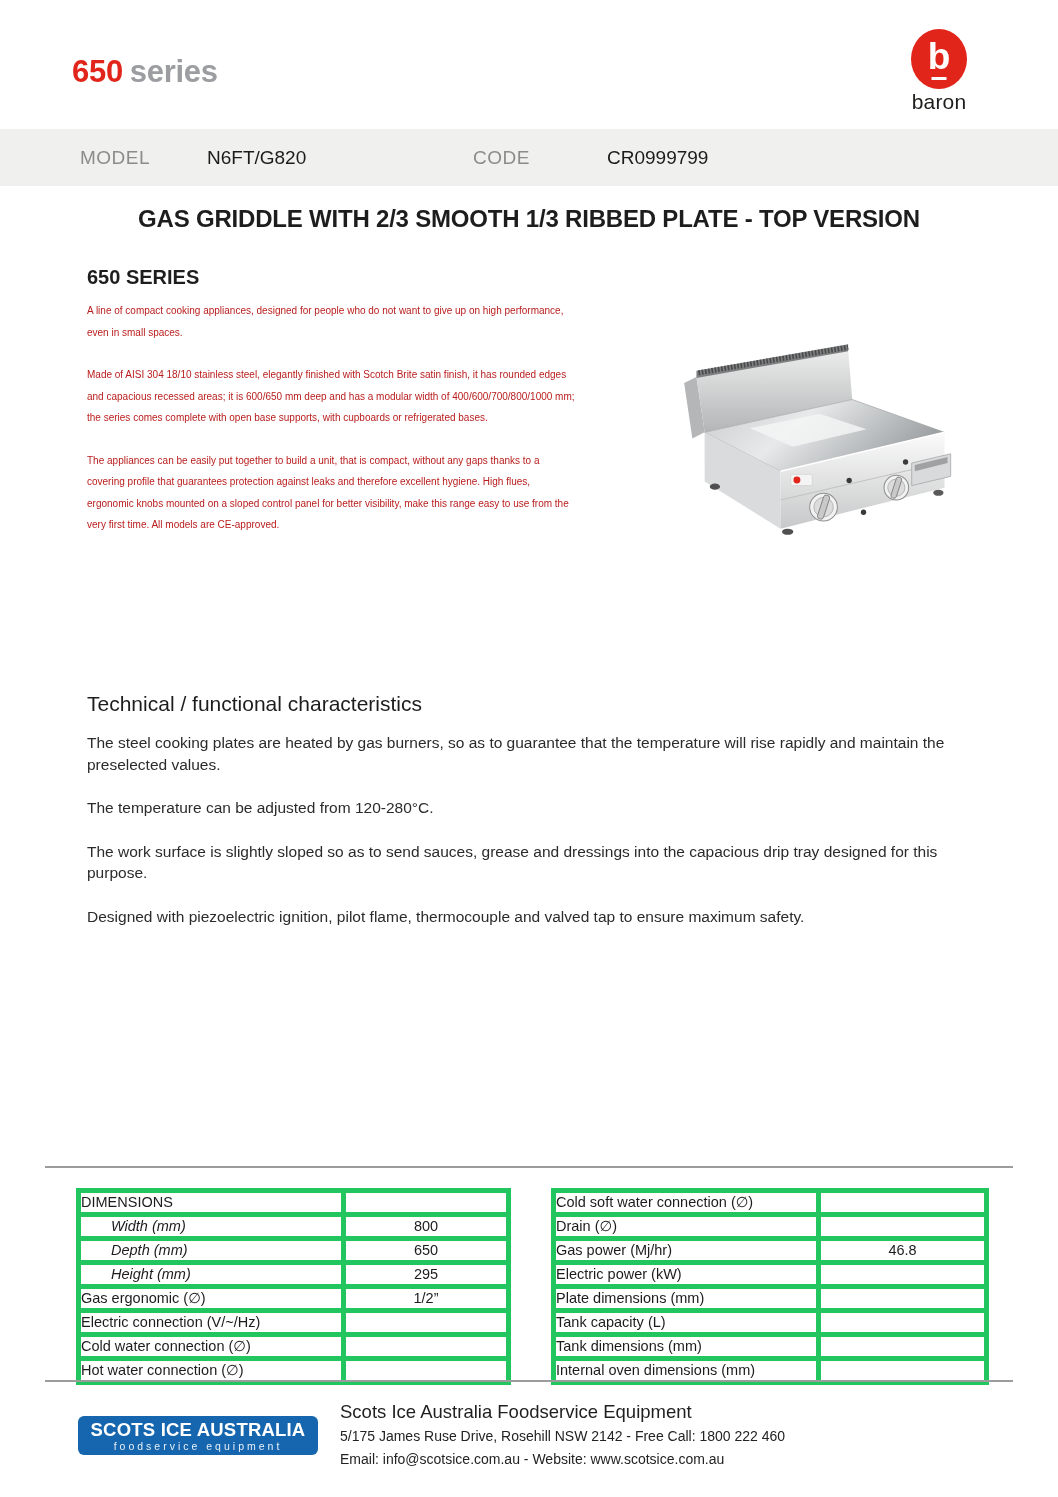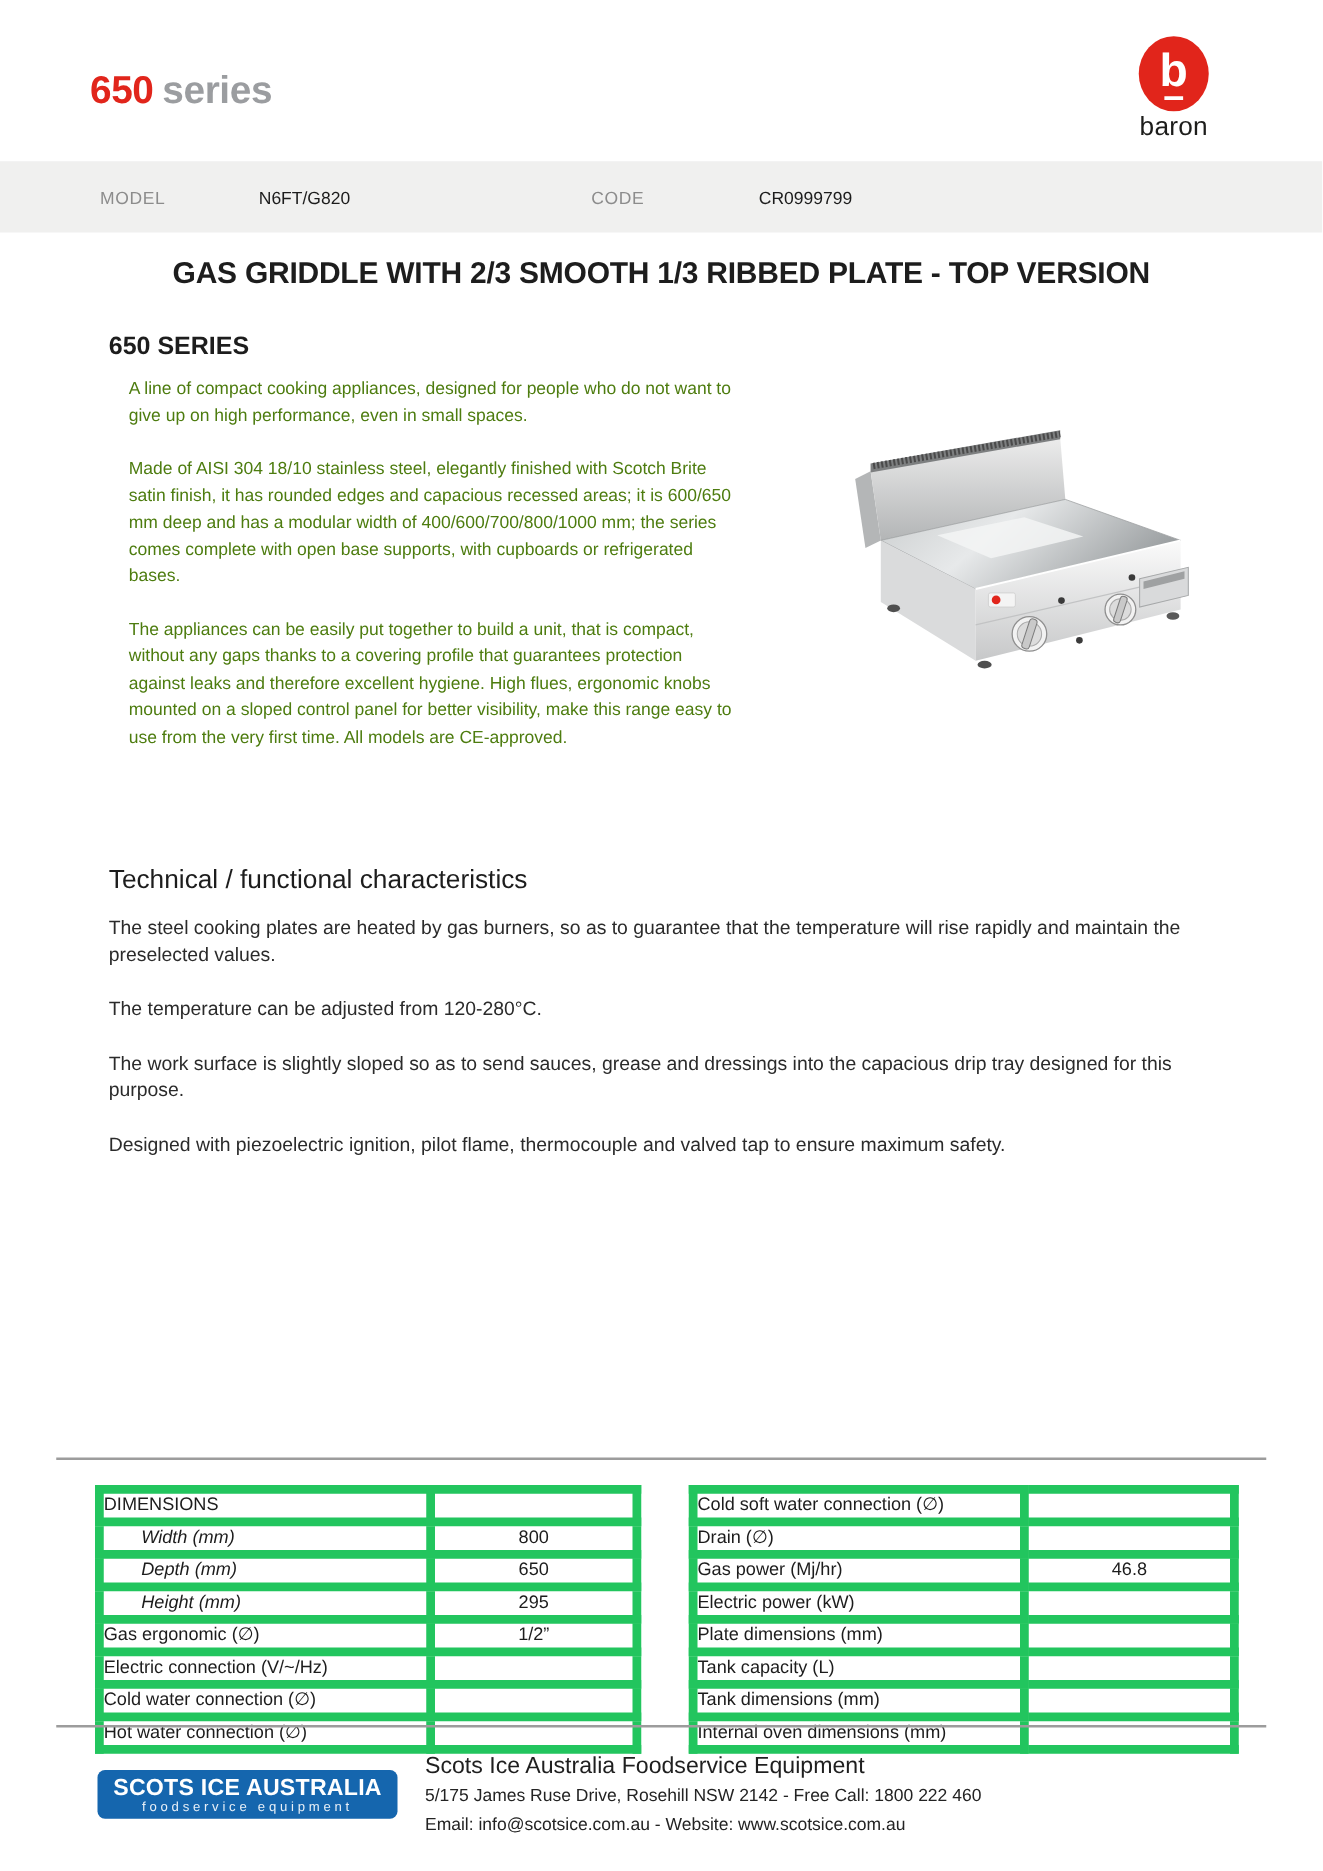--- a/index.html
+++ b/index.html
@@ -12,48 +12,48 @@
   .series-title .num{color:#e1251b;}
   .series-title .word{color:#9b9da0;margin-left:7px;}
   .brand{position:absolute;left:901px;top:29px;width:76px;text-align:center;}
   .brand-oval{position:relative;width:56px;height:60px;margin:0 auto;border-radius:50%;background:#e1251b;
     display:flex;align-items:center;justify-content:center;}
   .brand-b{color:#ffffff;font-size:37px;font-weight:bold;line-height:1;margin-top:-6px;}
   .brand-underline{position:absolute;left:50%;transform:translateX(-50%);bottom:9px;width:15px;height:3px;background:#ffffff;}
   .brand-name{font-size:21px;color:#1d1d1b;margin-top:1px;letter-spacing:0.2px;}
   
   .model-bar{position:absolute;left:0;top:129px;width:1058px;height:57px;background:#f0f0ef;}
-  .model-bar span{position:absolute;top:19px;font-size:14px;line-height:20px;}
+  .model-bar span{position:absolute;top:19px;font-size:19px;line-height:20px;}
   .mb-label{color:#8c8c8c;letter-spacing:0.5px;}
   .mb-value{color:#1c1c1c;}
   .mb-model-label{left:80px;}
   .mb-model-value{left:207px;}
   .mb-code-label{left:473px;}
   .mb-code-value{left:607px;}
   
   .doc-title{position:absolute;left:0;top:205px;width:1058px;margin:0;text-align:center;
     font-size:24px;font-weight:bold;color:#1d1d1d;letter-spacing:-0.2px;}
   
   .series-section{position:absolute;left:87px;top:266px;width:500px;}
   .series-section h2{margin:0 0 11px 0;font-size:20px;font-weight:bold;color:#1d1d1d;}
-  .series-section p{margin:0 0 21px 16px;width:488px;font-size:14px;line-height:21.5px;color:#4d7c0f;}
+  .series-section p{margin:0 0 21px 0;width:488px;font-size:10px;line-height:21.5px;color:#b91c1c;}
   
   .product-image{position:absolute;left:645px;top:338px;width:312px;height:205px;}
   
   .tech-section{position:absolute;left:87px;top:692px;width:885px;}
   .tech-section h2{margin:0 0 13px 0;font-size:21px;font-weight:normal;color:#1d1d1d;}
   .tech-section p{margin:16px 0 22px 0;font-size:15.5px;line-height:21.5px;color:#2b2b2b;}
   
   .rule{position:absolute;left:45px;width:968px;height:2px;background:#9c9c9c;}
   .rule-1{top:1166px;}
   .rule-2{top:1380px;}
   
   table.spec{position:absolute;border-collapse:collapse;table-layout:fixed;
     font-size:14.5px;color:#1c1c1c;border:2px solid #3b3b3b;}
-  table.spec td{border:7px solid #22c55e;height:19px;line-height:19px;padding:0;
+  table.spec td{border:5px solid #22c55e;height:19px;line-height:19px;padding:0;
     white-space:nowrap;overflow:hidden;}
   td.lbl{padding-left:8px;}
   td.val{text-align:center;}
   tr.indent td.lbl{padding-left:30px;font-style:italic;}
   .table-left{left:76px;top:1188px;width:430px;}
   .table-right{left:551px;top:1188px;width:433px;}
   
   .scots-logo{position:absolute;left:78px;top:1416px;width:240px;height:39px;background:#1566ae;border-radius:6px;
     display:flex;flex-direction:column;align-items:center;justify-content:center;}
   .scots-line1{color:#ffffff;font-size:18.5px;font-weight:bold;letter-spacing:0.2px;line-height:20px;}

